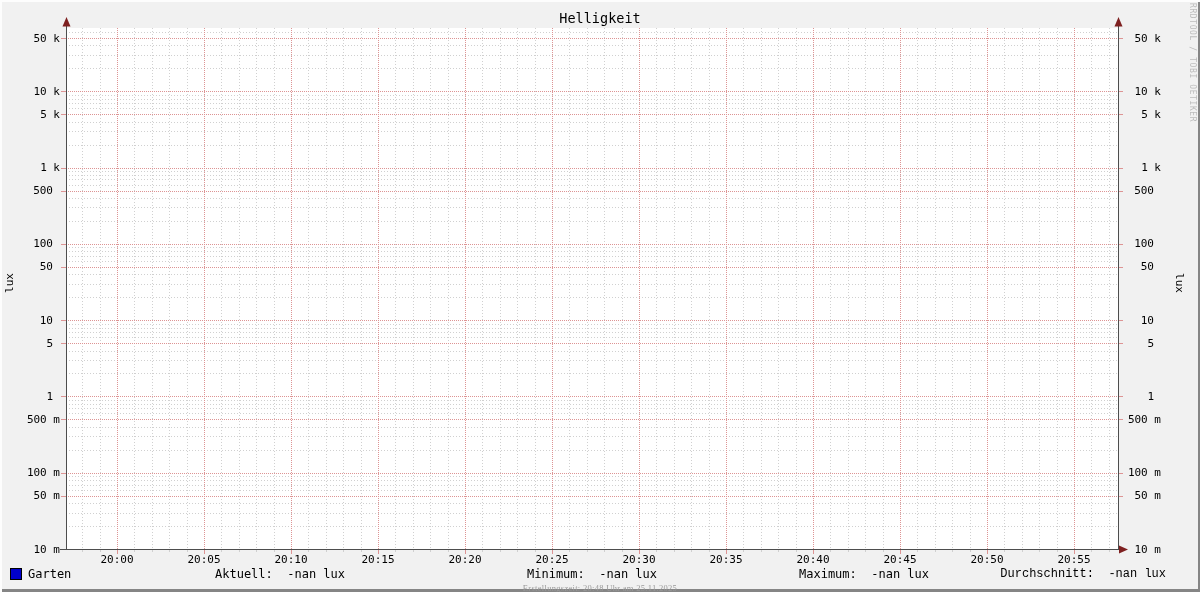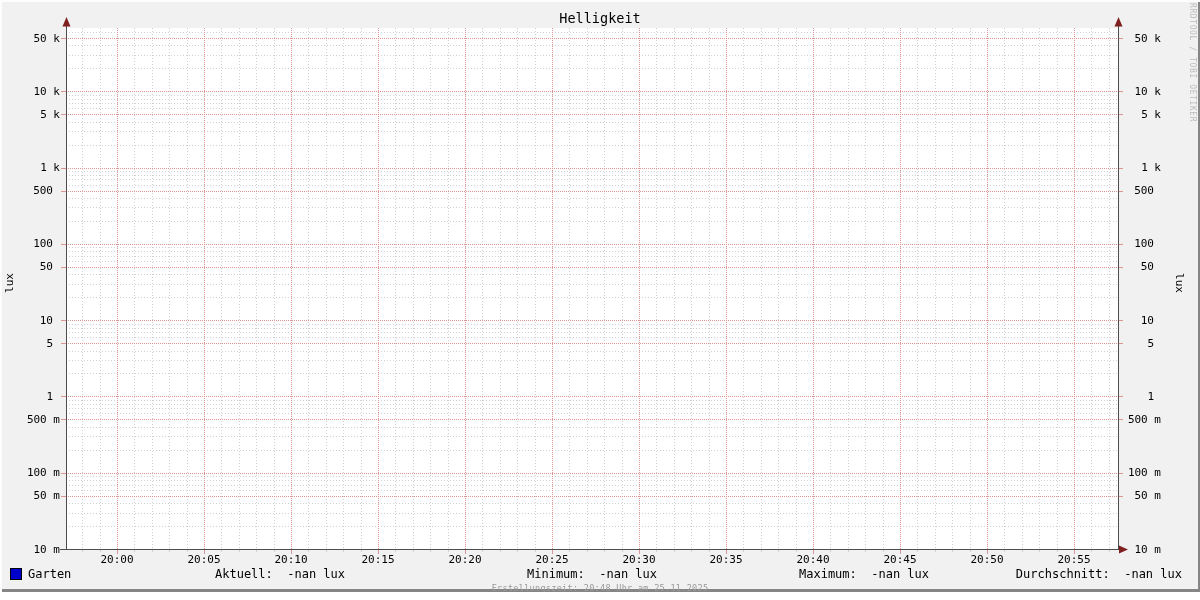--- a/index.html
+++ b/index.html
@@ -34,24 +34,24 @@
   }
   .legend-label{
     position:absolute;left:28px;top:567px;font-size:12px;line-height:14px;color:#000;
   }
   .stat{
     position:absolute;top:567px;font-size:12px;line-height:14px;color:#000;white-space:pre;
   }
   .stat-aktuell{left:215px;text-align:right;}
   .stat-minimum{left:483px;margin-left:44px;}
   .stat-maximum{left:753px;margin-left:46px;}
-  .stat-durchschnitt{right:18px;}
+  .stat-durchschnitt{right:34px;font-family:Liberation Mono, monospace;}
   .footer{
     position:absolute;top:583px;left:0;width:1200px;text-align:center;
-    font-size:8.5px;color:#9a9a9a;letter-spacing:0.3px;
+    font-size:8.5px;color:#9a9a9a;letter-spacing:0.3px;font-family:Liberation Serif, serif;
   }
 </style>
 </head>
 <body>
 
 <div class="frame">
 
   <div class="chart-title">Helligkeit</div>
 
   <div class="watermark">RRDTOOL / TOBI OETIKER</div>

